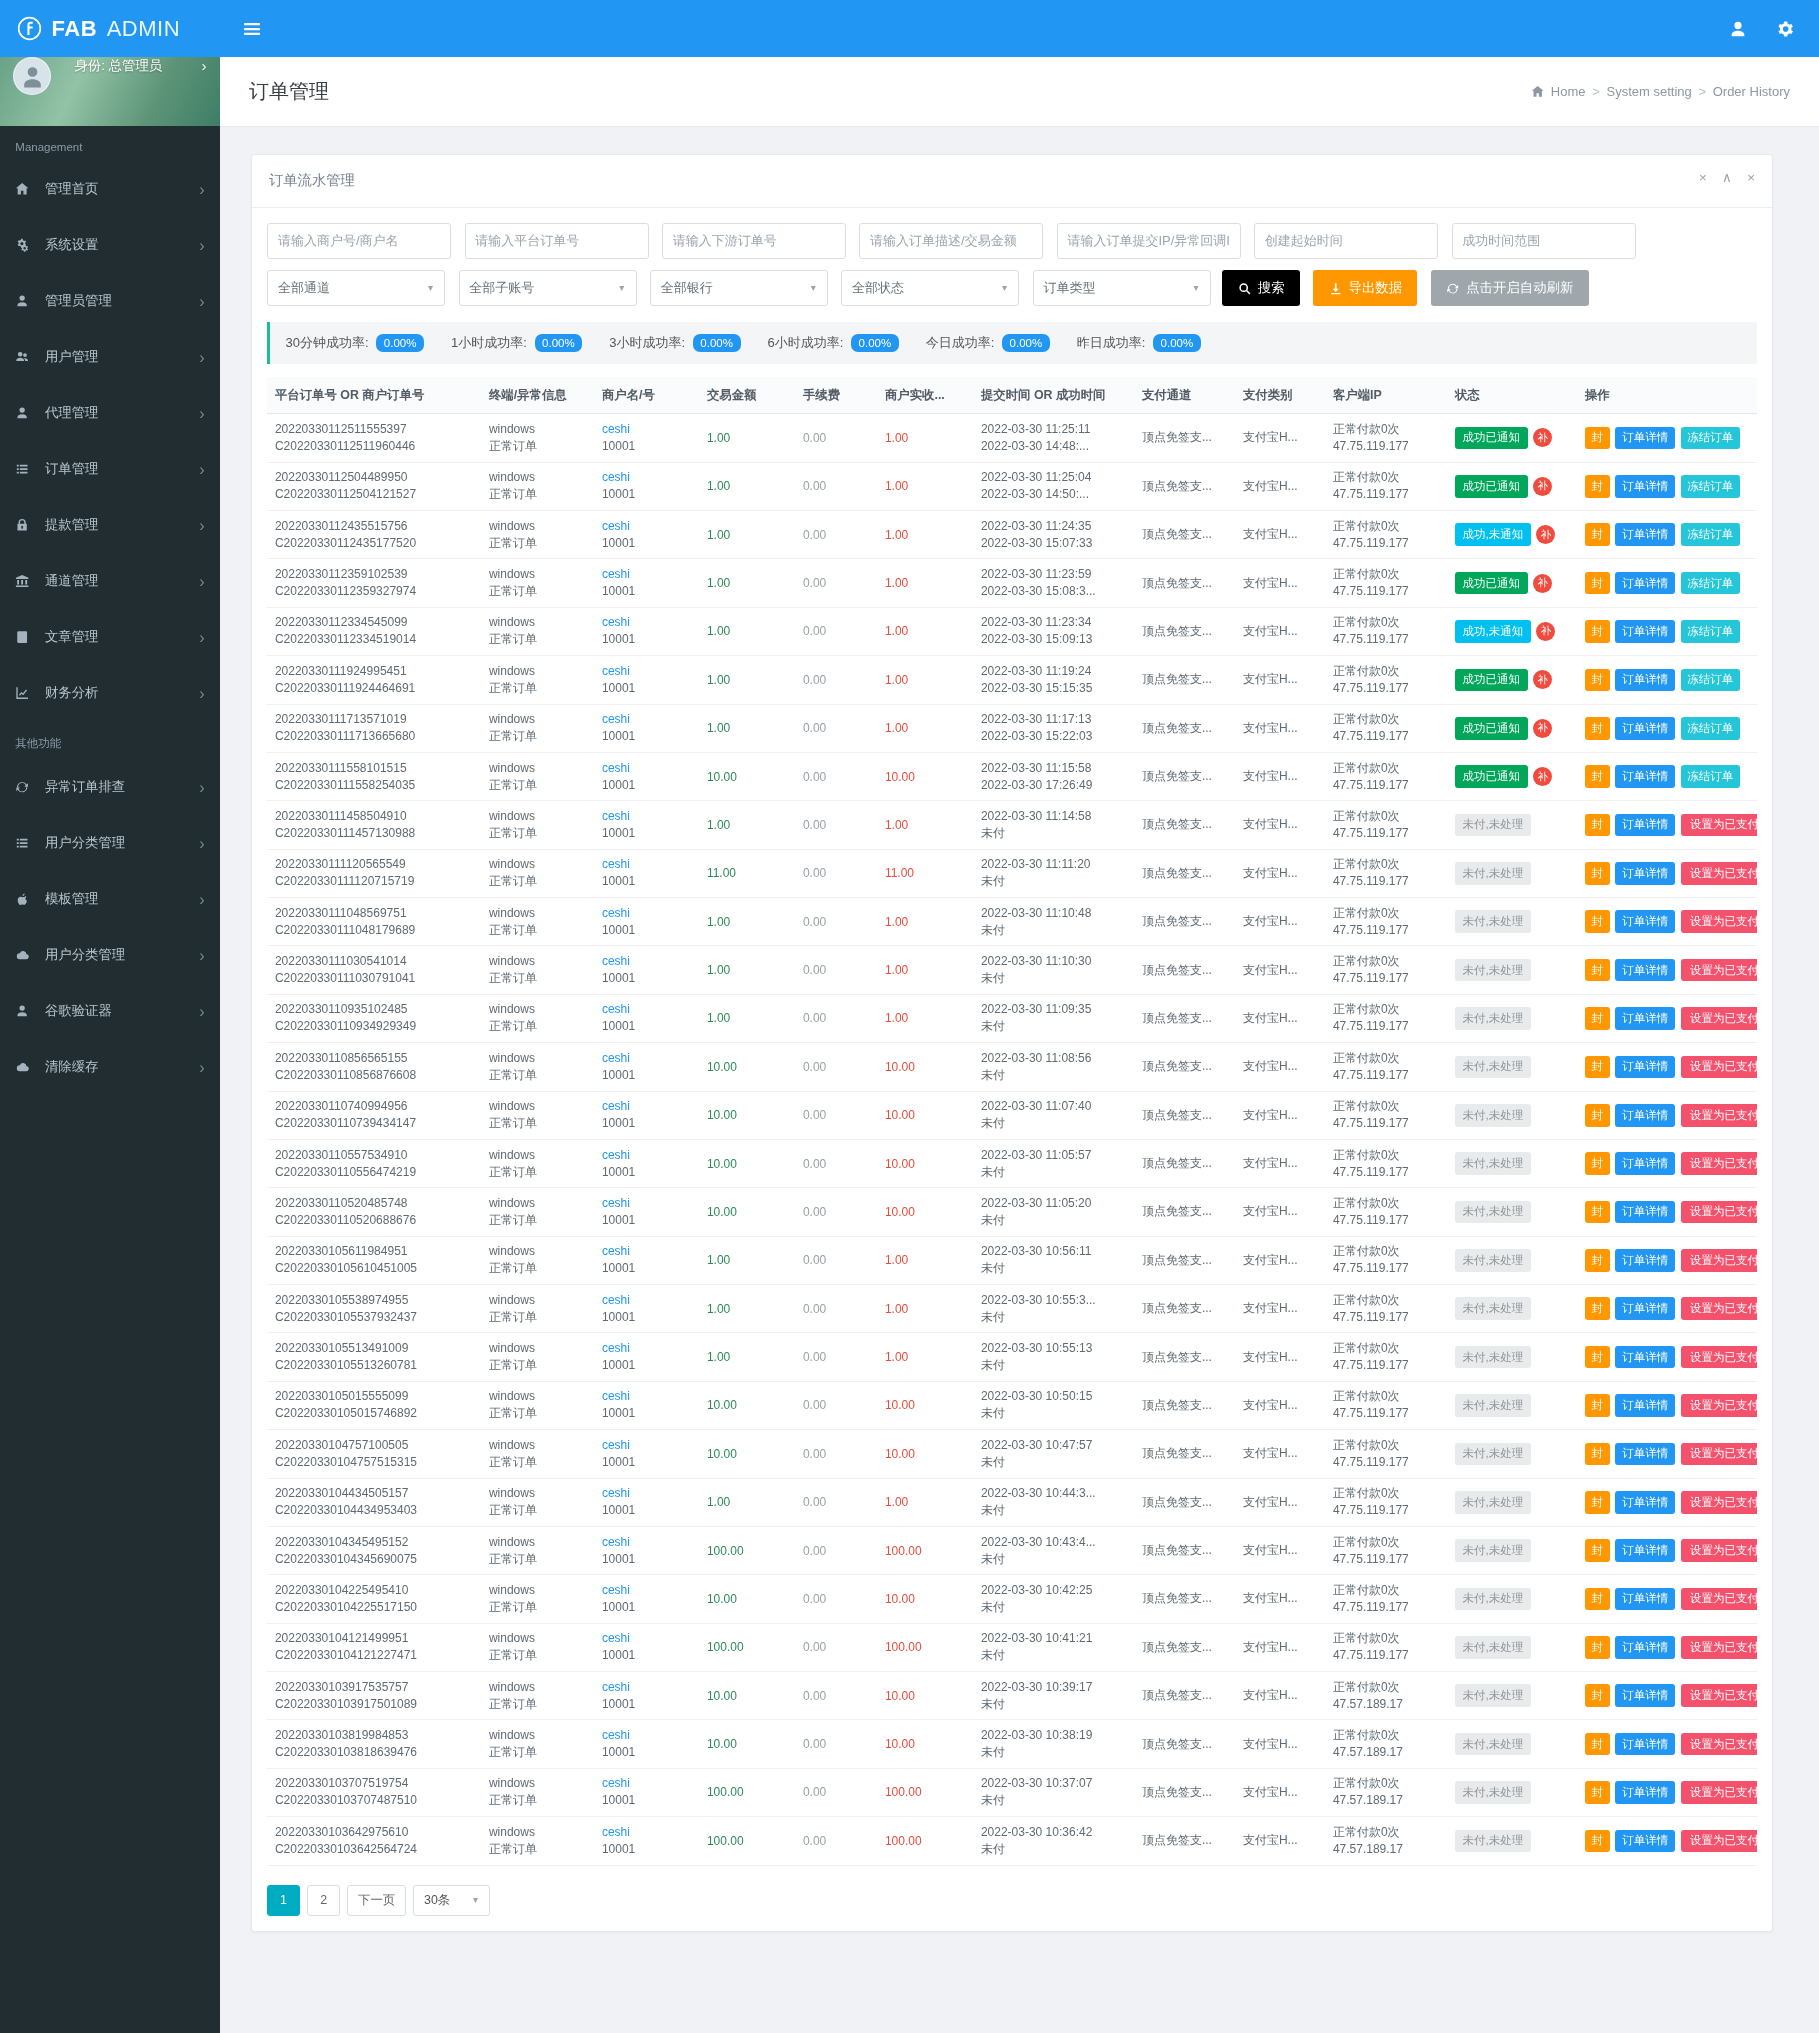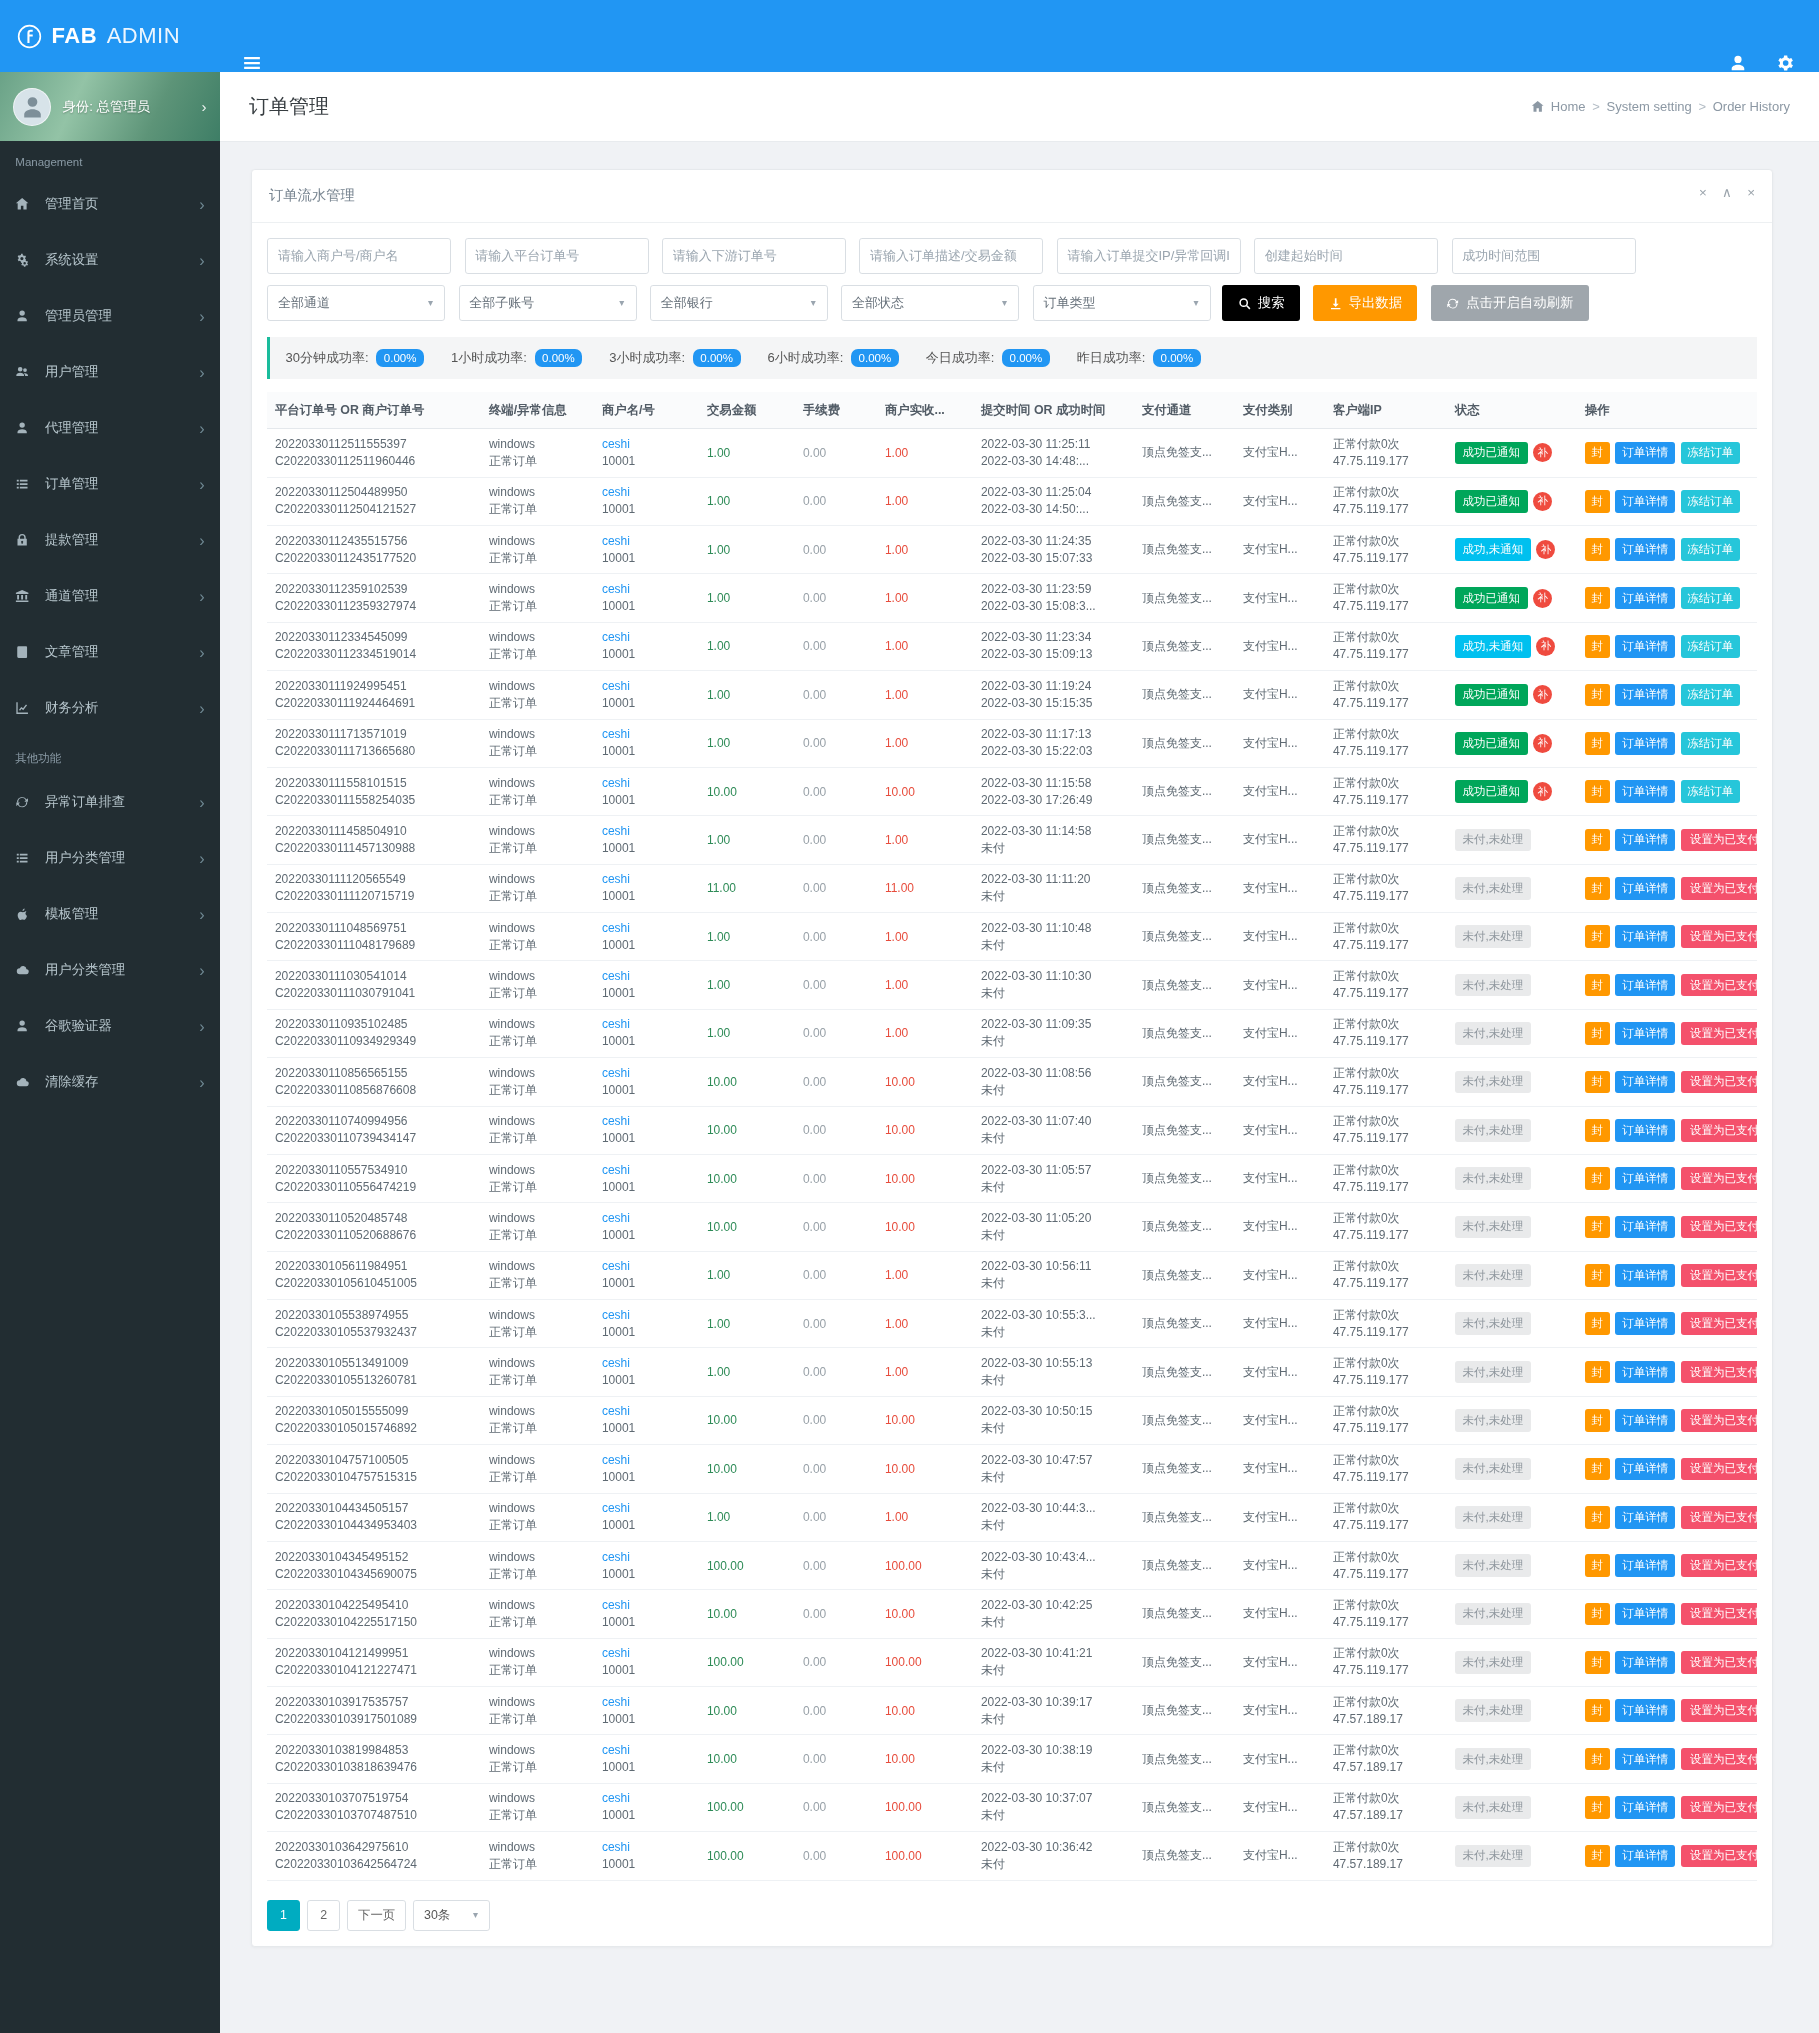--- a/index.html
+++ b/index.html
@@ -1,34 +1,34 @@
 <!DOCTYPE html>
 <html><head>
 <meta charset="utf-8">
 <style>
 *{margin:0;padding:0;box-sizing:border-box}
 html{background:#e9ebee}
 body{width:1819px;min-height:2033px;background:#f0f2f5;font-family:"Liberation Sans","DejaVu Sans",sans-serif;color:#333}
 .icon{display:inline-flex;align-items:center;justify-content:center}
 .icon svg{width:15.3px;height:15.3px;fill:currentColor}
 
-.topbar{height:72px;background:#2196f3;display:flex;align-items:flex-end;color:#fff}
+.topbar{height:57px;background:#2196f3;display:flex;align-items:center;color:#fff}
 .brand{width:220px;height:100%;display:flex;align-items:center;gap:9.6px;padding-left:17px;font-size:22px;letter-spacing:0.5px;cursor:pointer}
 .brand .icon svg{width:25px;height:25px}
 .brand-bold{font-weight:bold}
 .brand-light{font-weight:300;opacity:.92}
 .hamburger{margin-left:23px;cursor:pointer}
 .hamburger svg{width:18px;height:18px}
 .topbar-right{margin-left:auto;display:flex;align-items:center;gap:29px;padding-right:25px}
 .topbar-right .icon{cursor:pointer}
 .topbar-right .icon svg{width:18px;height:18px}
 
 .layout{display:flex;align-items:stretch;min-height:1976px}
 .sidebar{width:220px;background:#222d32;flex-shrink:0}
-.identity{height:69px;display:flex;align-items:center;gap:11px;padding:0 13.4px;background:linear-gradient(115deg,#6aa287 0%,#93c3a6 35%,#5d9478 70%,#3e7e66 100%);color:#fff;font-size:13.4px;cursor:pointer}
+.identity{height:69px;display:flex;align-items:flex-start;gap:23px;padding:0 13.4px;background:linear-gradient(115deg,#6aa287 0%,#93c3a6 35%,#5d9478 70%,#3e7e66 100%);color:#fff;font-size:13.4px;cursor:pointer}
 .avatar{width:38px;height:38px;border-radius:50%;background:#d7e3e9;border:1.9px solid rgba(255,255,255,.65);display:flex;align-items:center;justify-content:center;color:#7d8f99;flex-shrink:0}
 .avatar svg{width:25px;height:25px;fill:currentColor}
 .identity-text{flex:1;text-shadow:0 1px 1.9px rgba(0,0,0,.3)}
 .identity-chev{opacity:.9;font-size:15.3px}
 .menu-label{padding:15.3px 15.3px 7.6px;font-size:11.5px;color:#8a9aa5}
 .menu-item{display:flex;align-items:center;height:56px;padding:0 15.3px;color:#b8c7ce;font-size:13.4px;text-decoration:none;cursor:pointer}
 .menu-item .icon{width:21px;margin-right:8.6px;color:#a4b3bb;justify-content:flex-start}
 .menu-item .icon svg{width:14.3px;height:14.3px}
 .menu-chev{margin-left:auto;color:#6f8893;font-size:16.3px;line-height:1}
 

